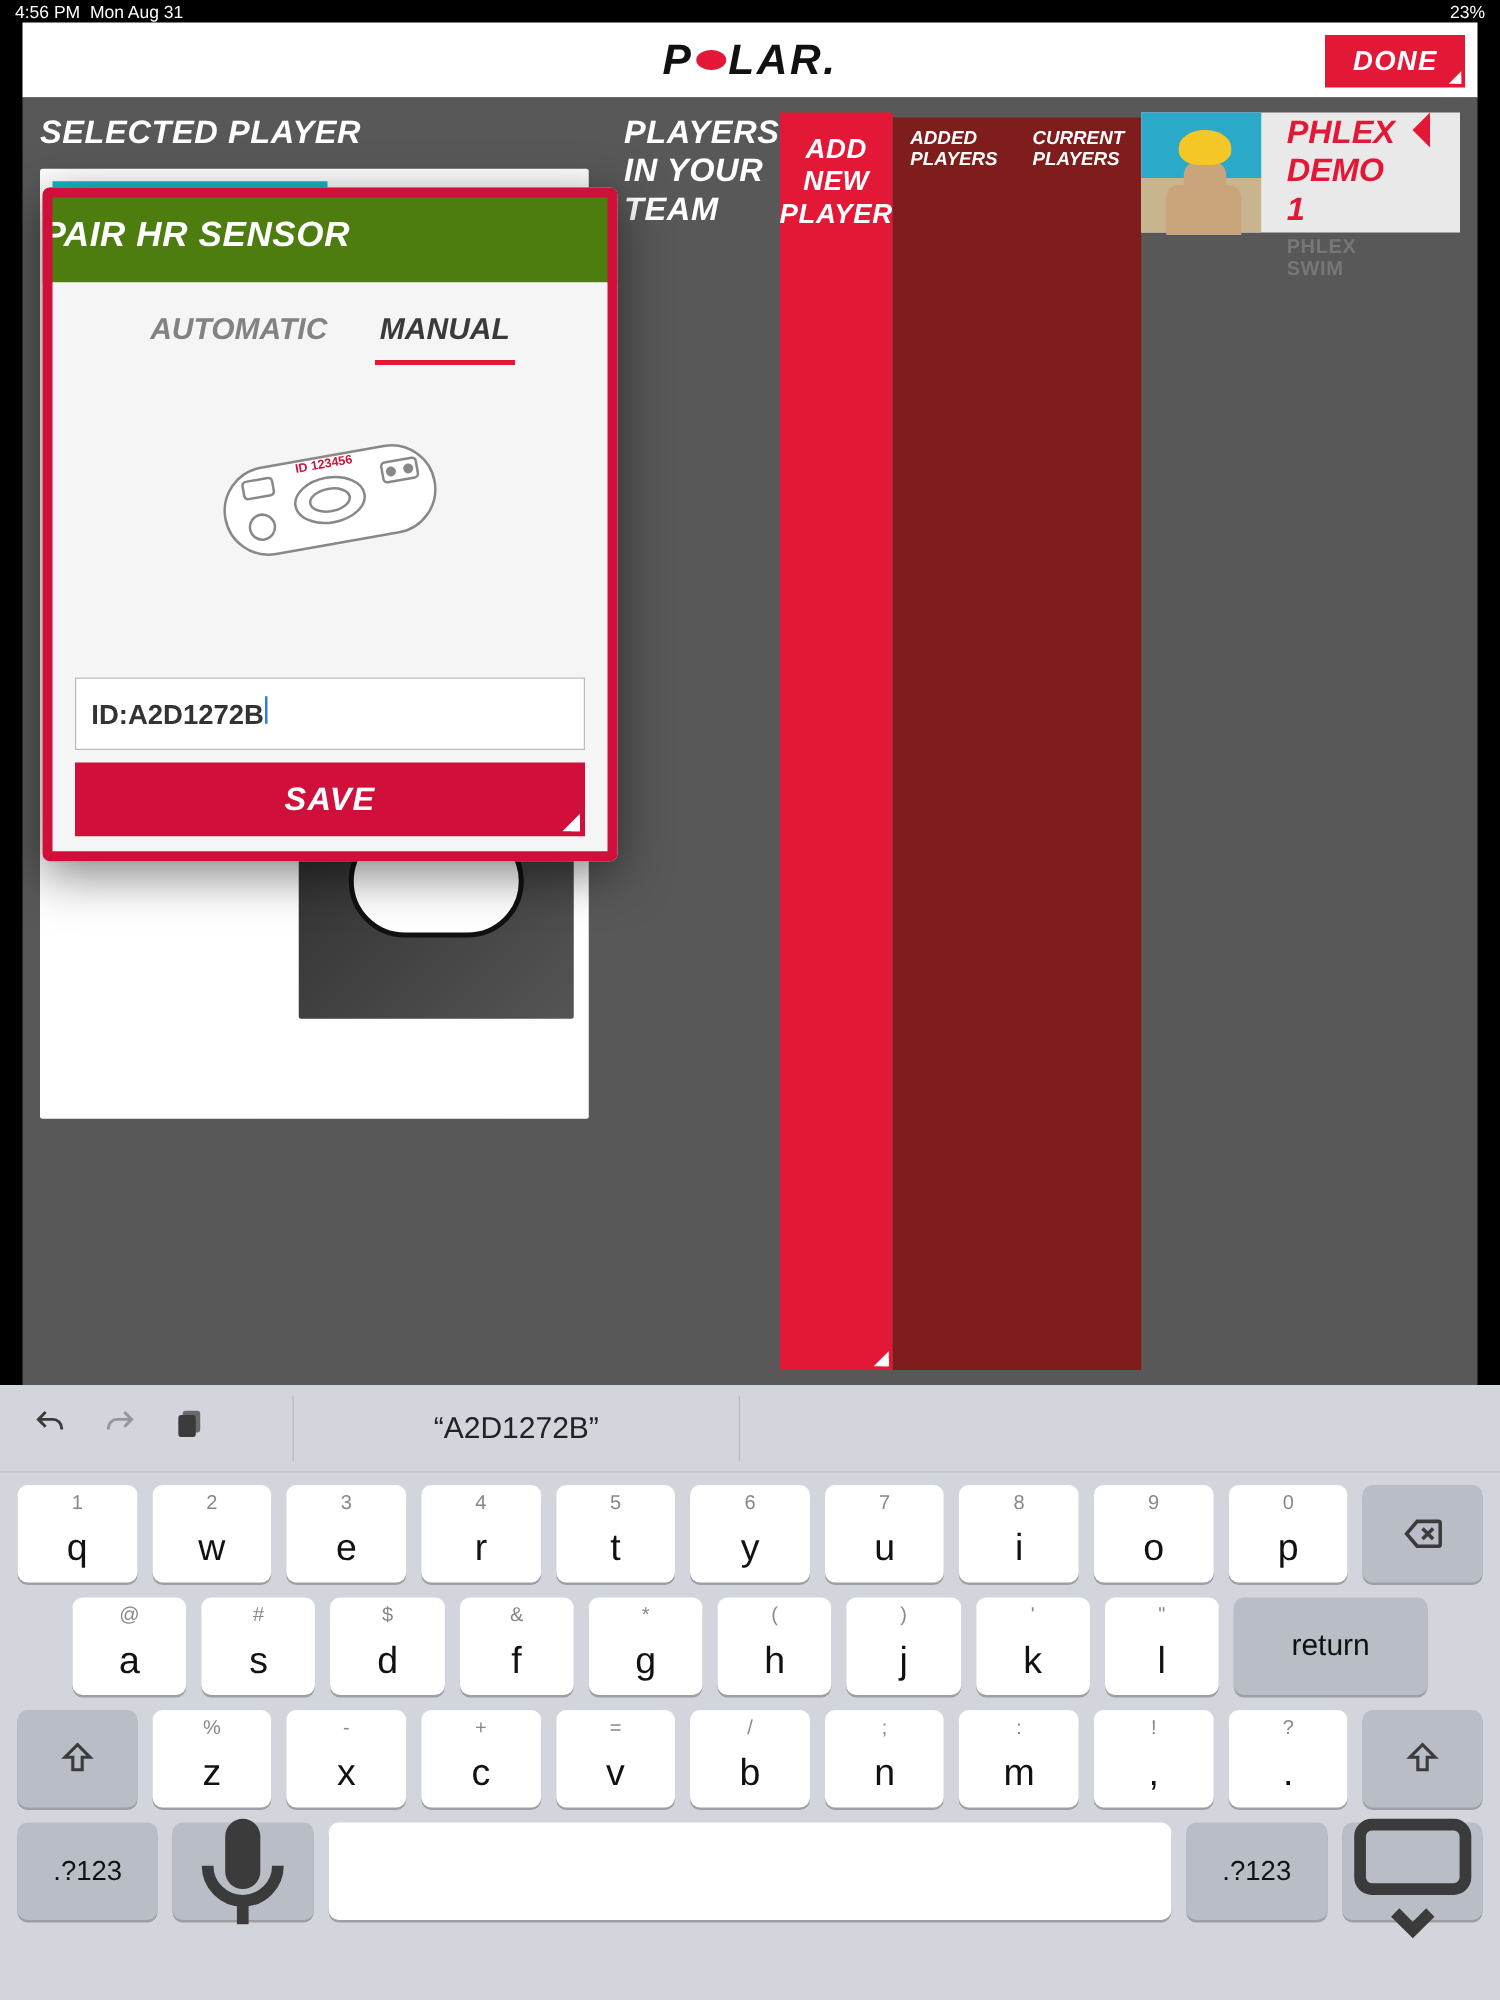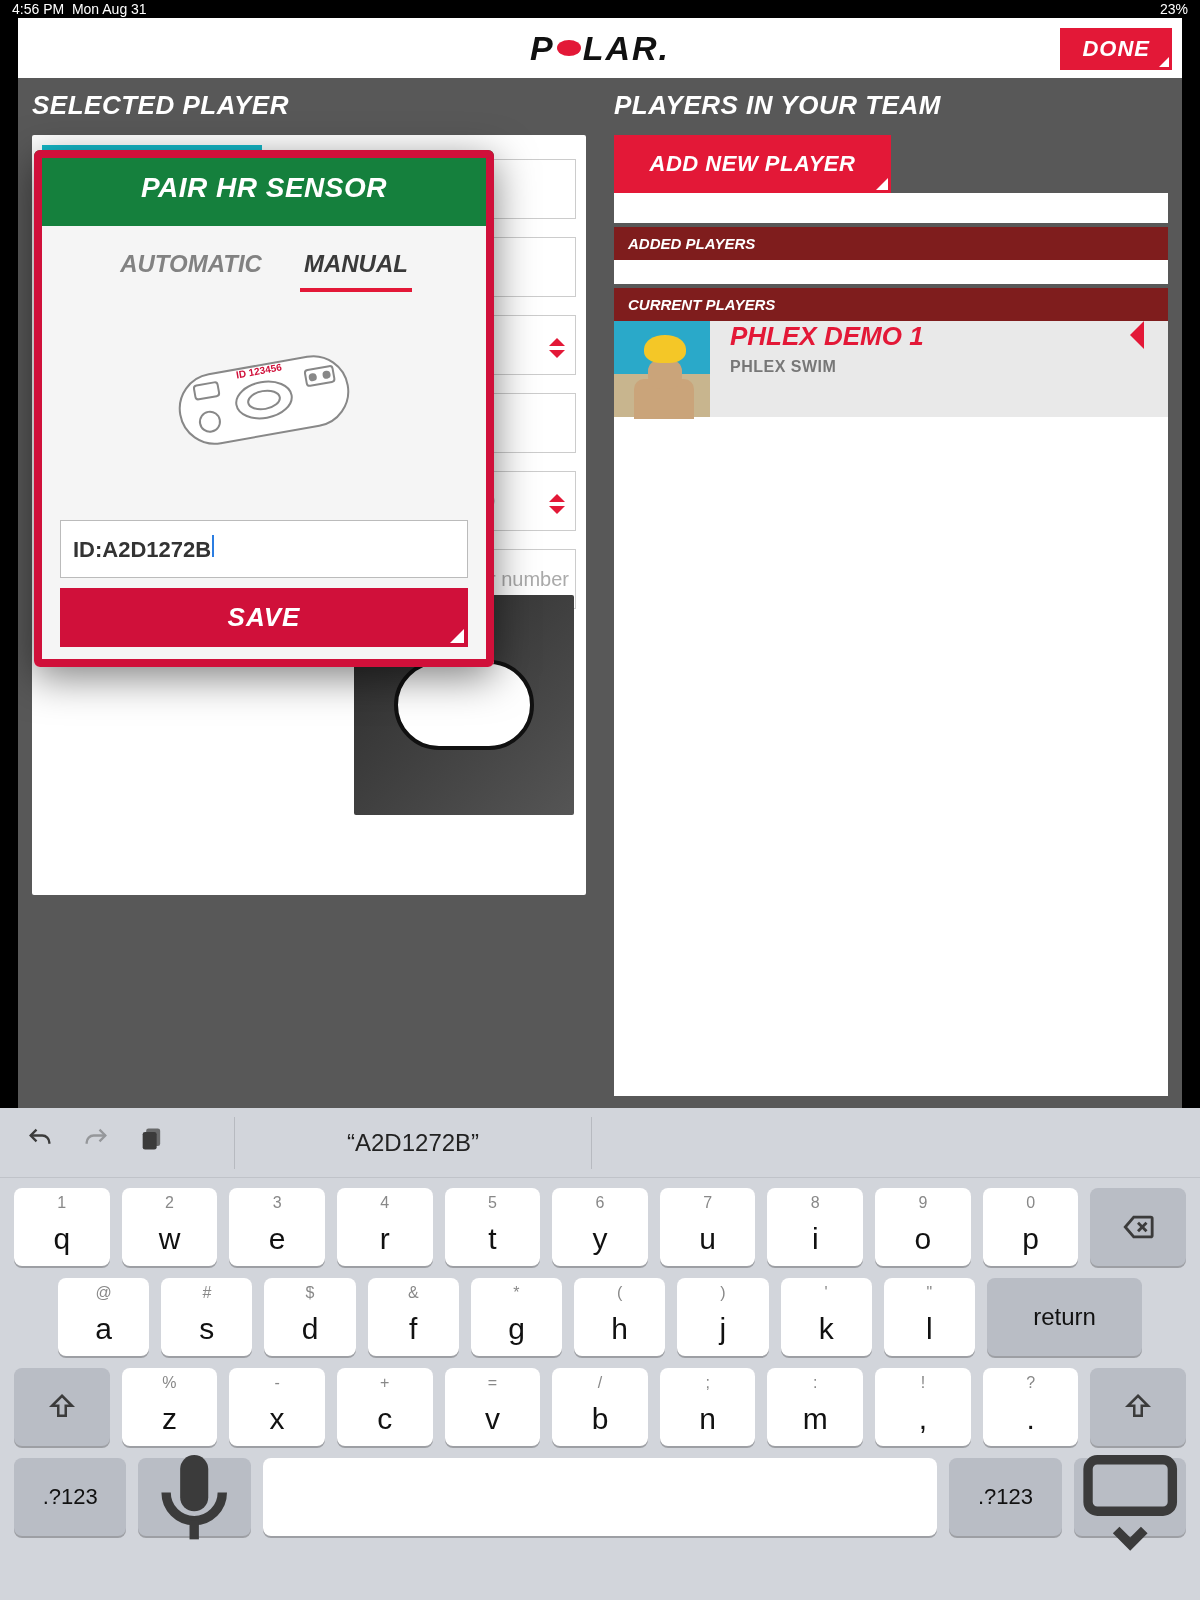--- a/index.html
+++ b/index.html
@@ -150,50 +150,50 @@
     background:#caa47a; border-radius:10px 10px 0 0;
   }
   .player-info { padding-left:20px; flex:1;}
   .player-name { color:#e31837; font-weight:800; font-style:italic; font-size:26px;}
   .player-sub { color:#777; font-weight:700; font-size:16px; margin-top:6px; letter-spacing:0.5px;}
   .caret-left {
     width:0;height:0;border:14px solid transparent;border-right-color:#e31837;
     margin-right:24px;
   }
   .right-fill { background:#fff; flex:1; }
-  .right-col { display:flex; flex-direction:column; }
+  .right-col { display:flex; flex-direction:row; }
 
   
   .modal {
     position:absolute; left:34px; top:150px; width:460px;
     background:#fff; border-radius:6px; box-shadow:0 10px 40px rgba(0,0,0,0.5);
     z-index:50; overflow:hidden;
     outline: 8px solid #d0103a;
     outline-offset: -8px;
   }
   .modal-head {
-    background:#15803d; color:#fff; text-align:center;
+    background:#4d7c0f; color:#fff; 
     font-weight:800; font-style:italic; font-size:28px;
     padding:22px 0; letter-spacing:0.5px;
   }
   .modal-body {
     background:#f5f5f5; margin:0 8px 8px 8px; padding:18px 18px 12px 18px;
   }
   .tabs { display:flex; justify-content:center; gap:34px; margin-bottom:18px;}
   .tab { font-weight:800; font-style:italic; font-size:24px; color:#828282; padding:6px 4px 10px 4px; cursor:pointer;text-align:right;}
   .tab.active { color:#3a3a3a; border-bottom:4px solid #e31837;}
   .hint { font-size:22px; color:#333; line-height:1.35; margin:18px 2px 10px 2px;}
   .sensor-ill {
     display:flex; justify-content:center; align-items:center; height:180px;
   }
   .sensor-ill svg { width:210px; height:140px; }
   .id-field {
     width:100%; border:1px solid #bbb; background:#fff;
     padding:14px 12px; font-size:22px; font-weight:600; color:#333;
-    margin-top:30px;
+    margin-top:52px;
   }
   .id-field .caret { border-right:2px solid #2b7de1; animation:blink 1s steps(1) infinite; margin-left:1px; height:22px; display:inline-block;}
   @keyframes blink { 50% { opacity:0; } }
   .save-btn {
     width:100%; background:#d0103a; color:#fff;
     font-weight:800; font-style:italic; font-size:26px;
     text-align:center; padding:14px 0; margin-top:10px; position:relative;
     border:none; letter-spacing:1px;
   }
   .save-btn::after{

